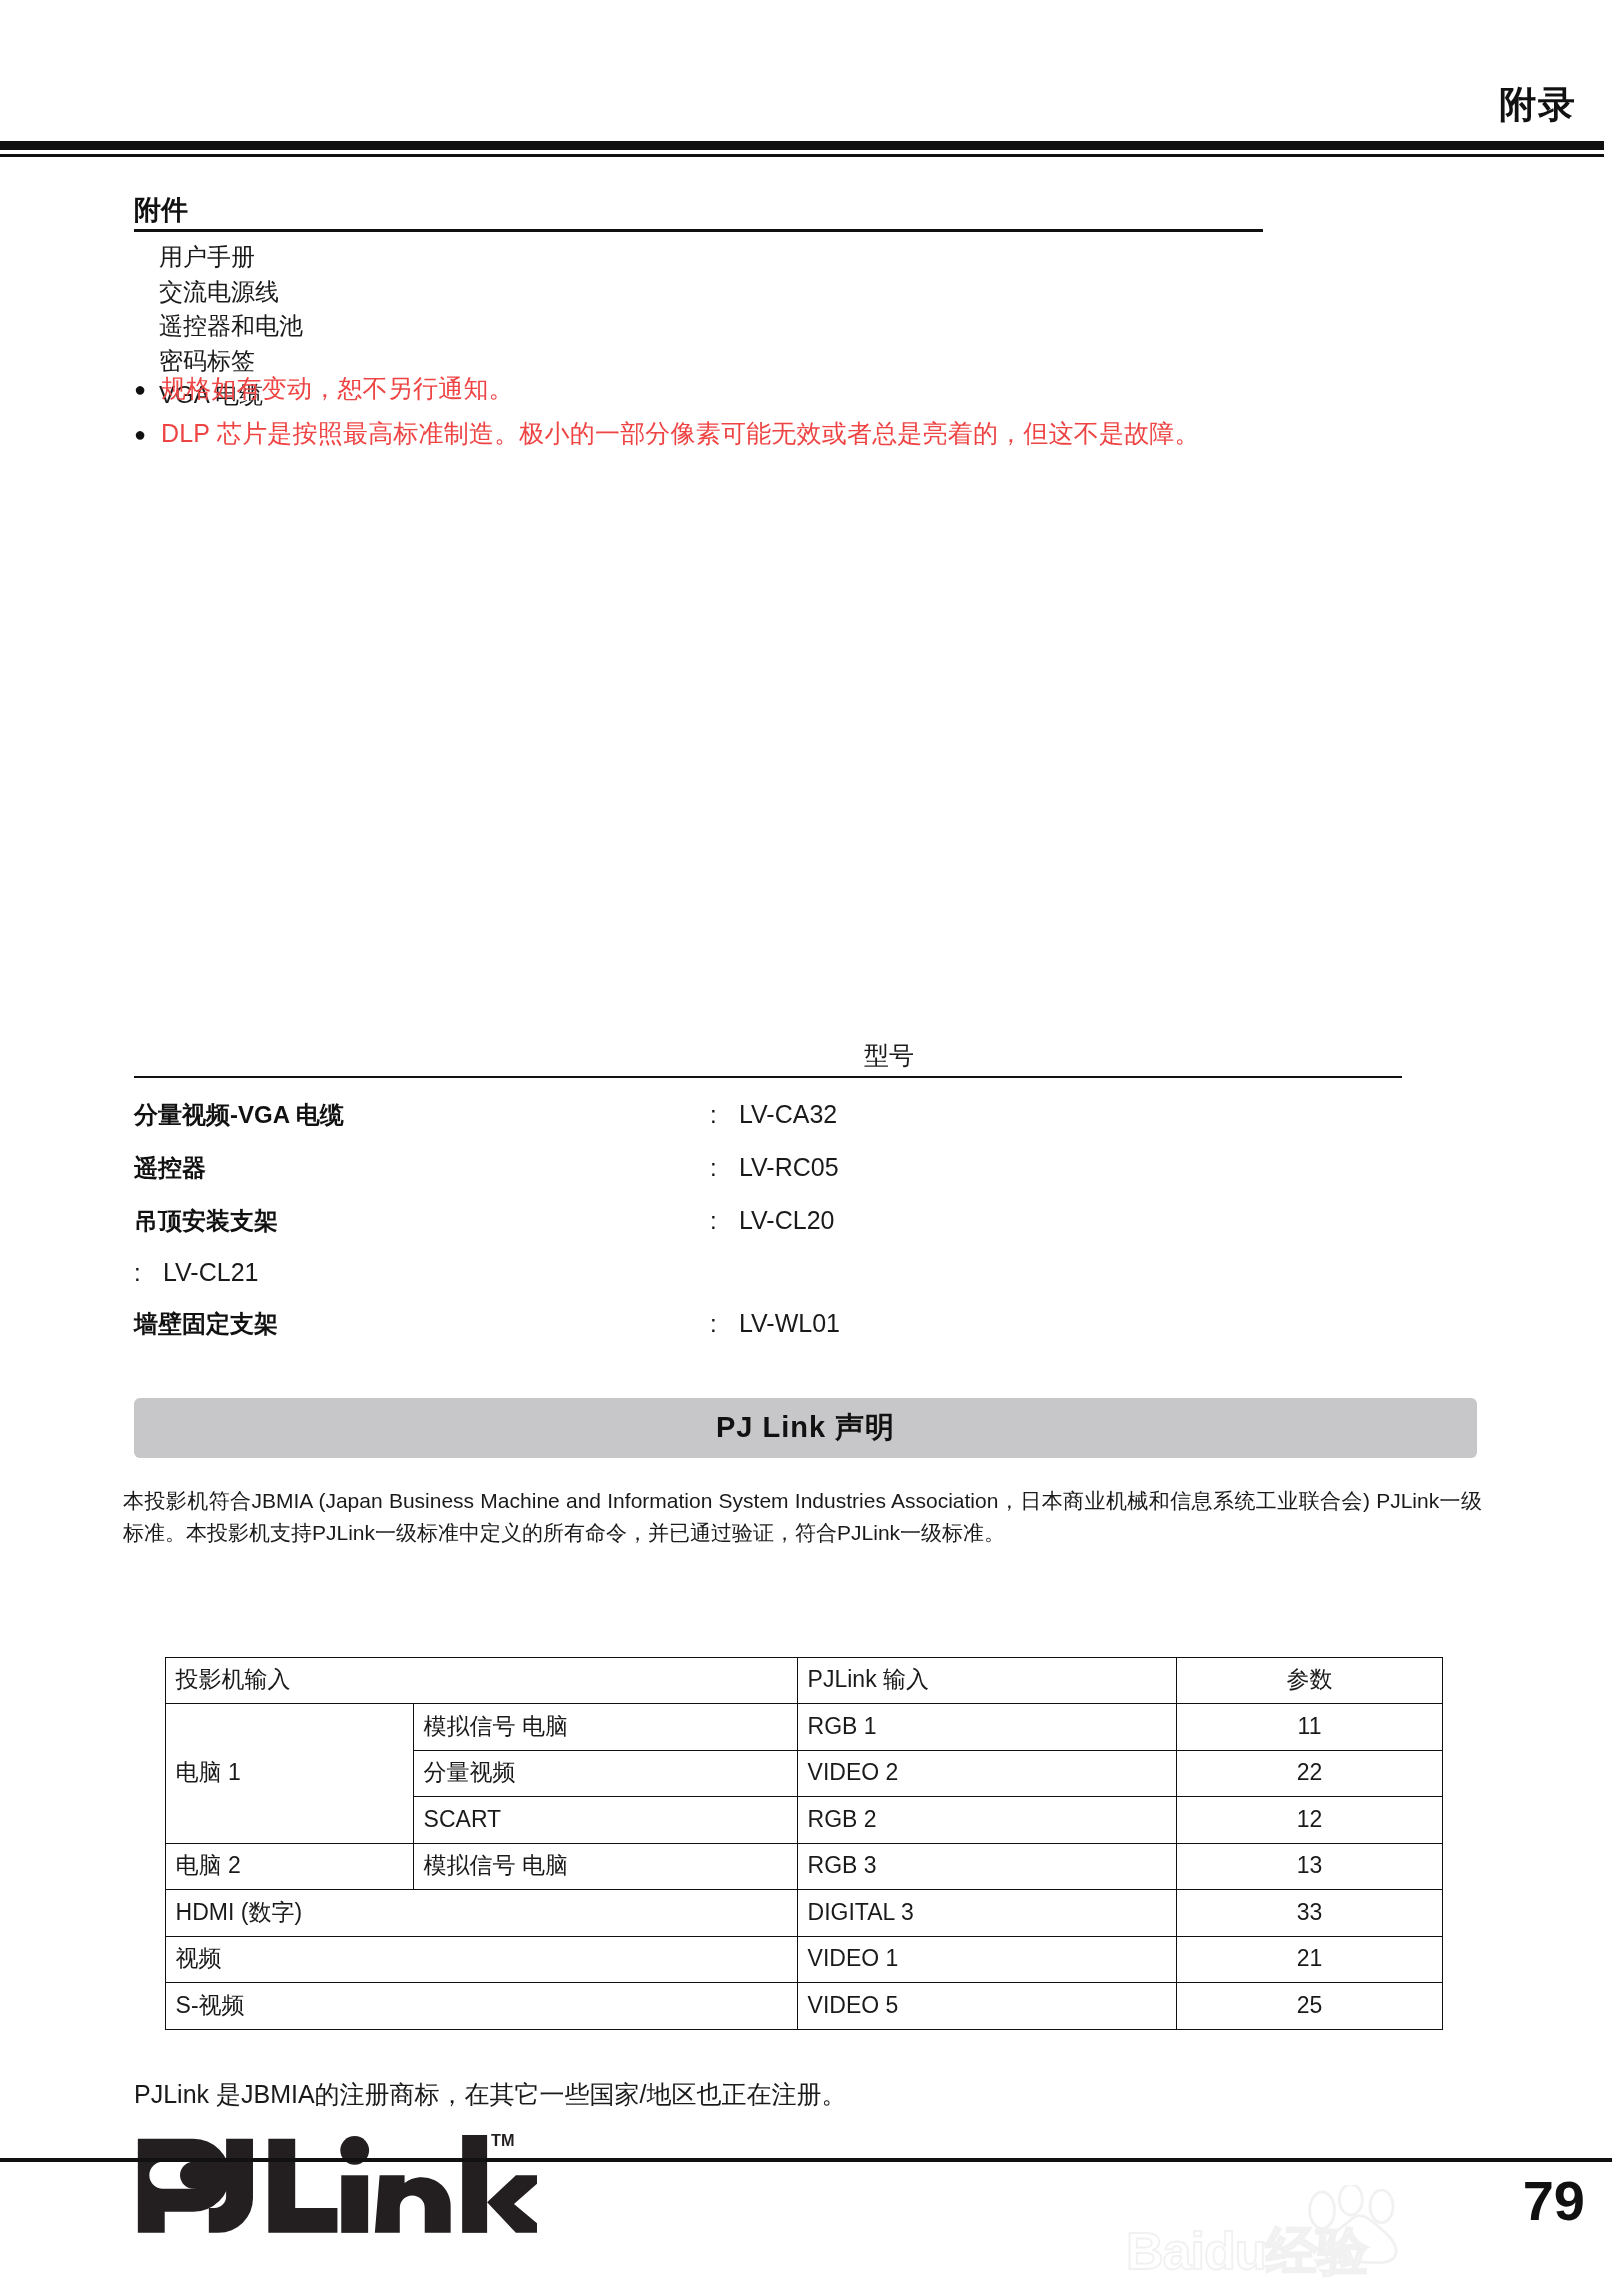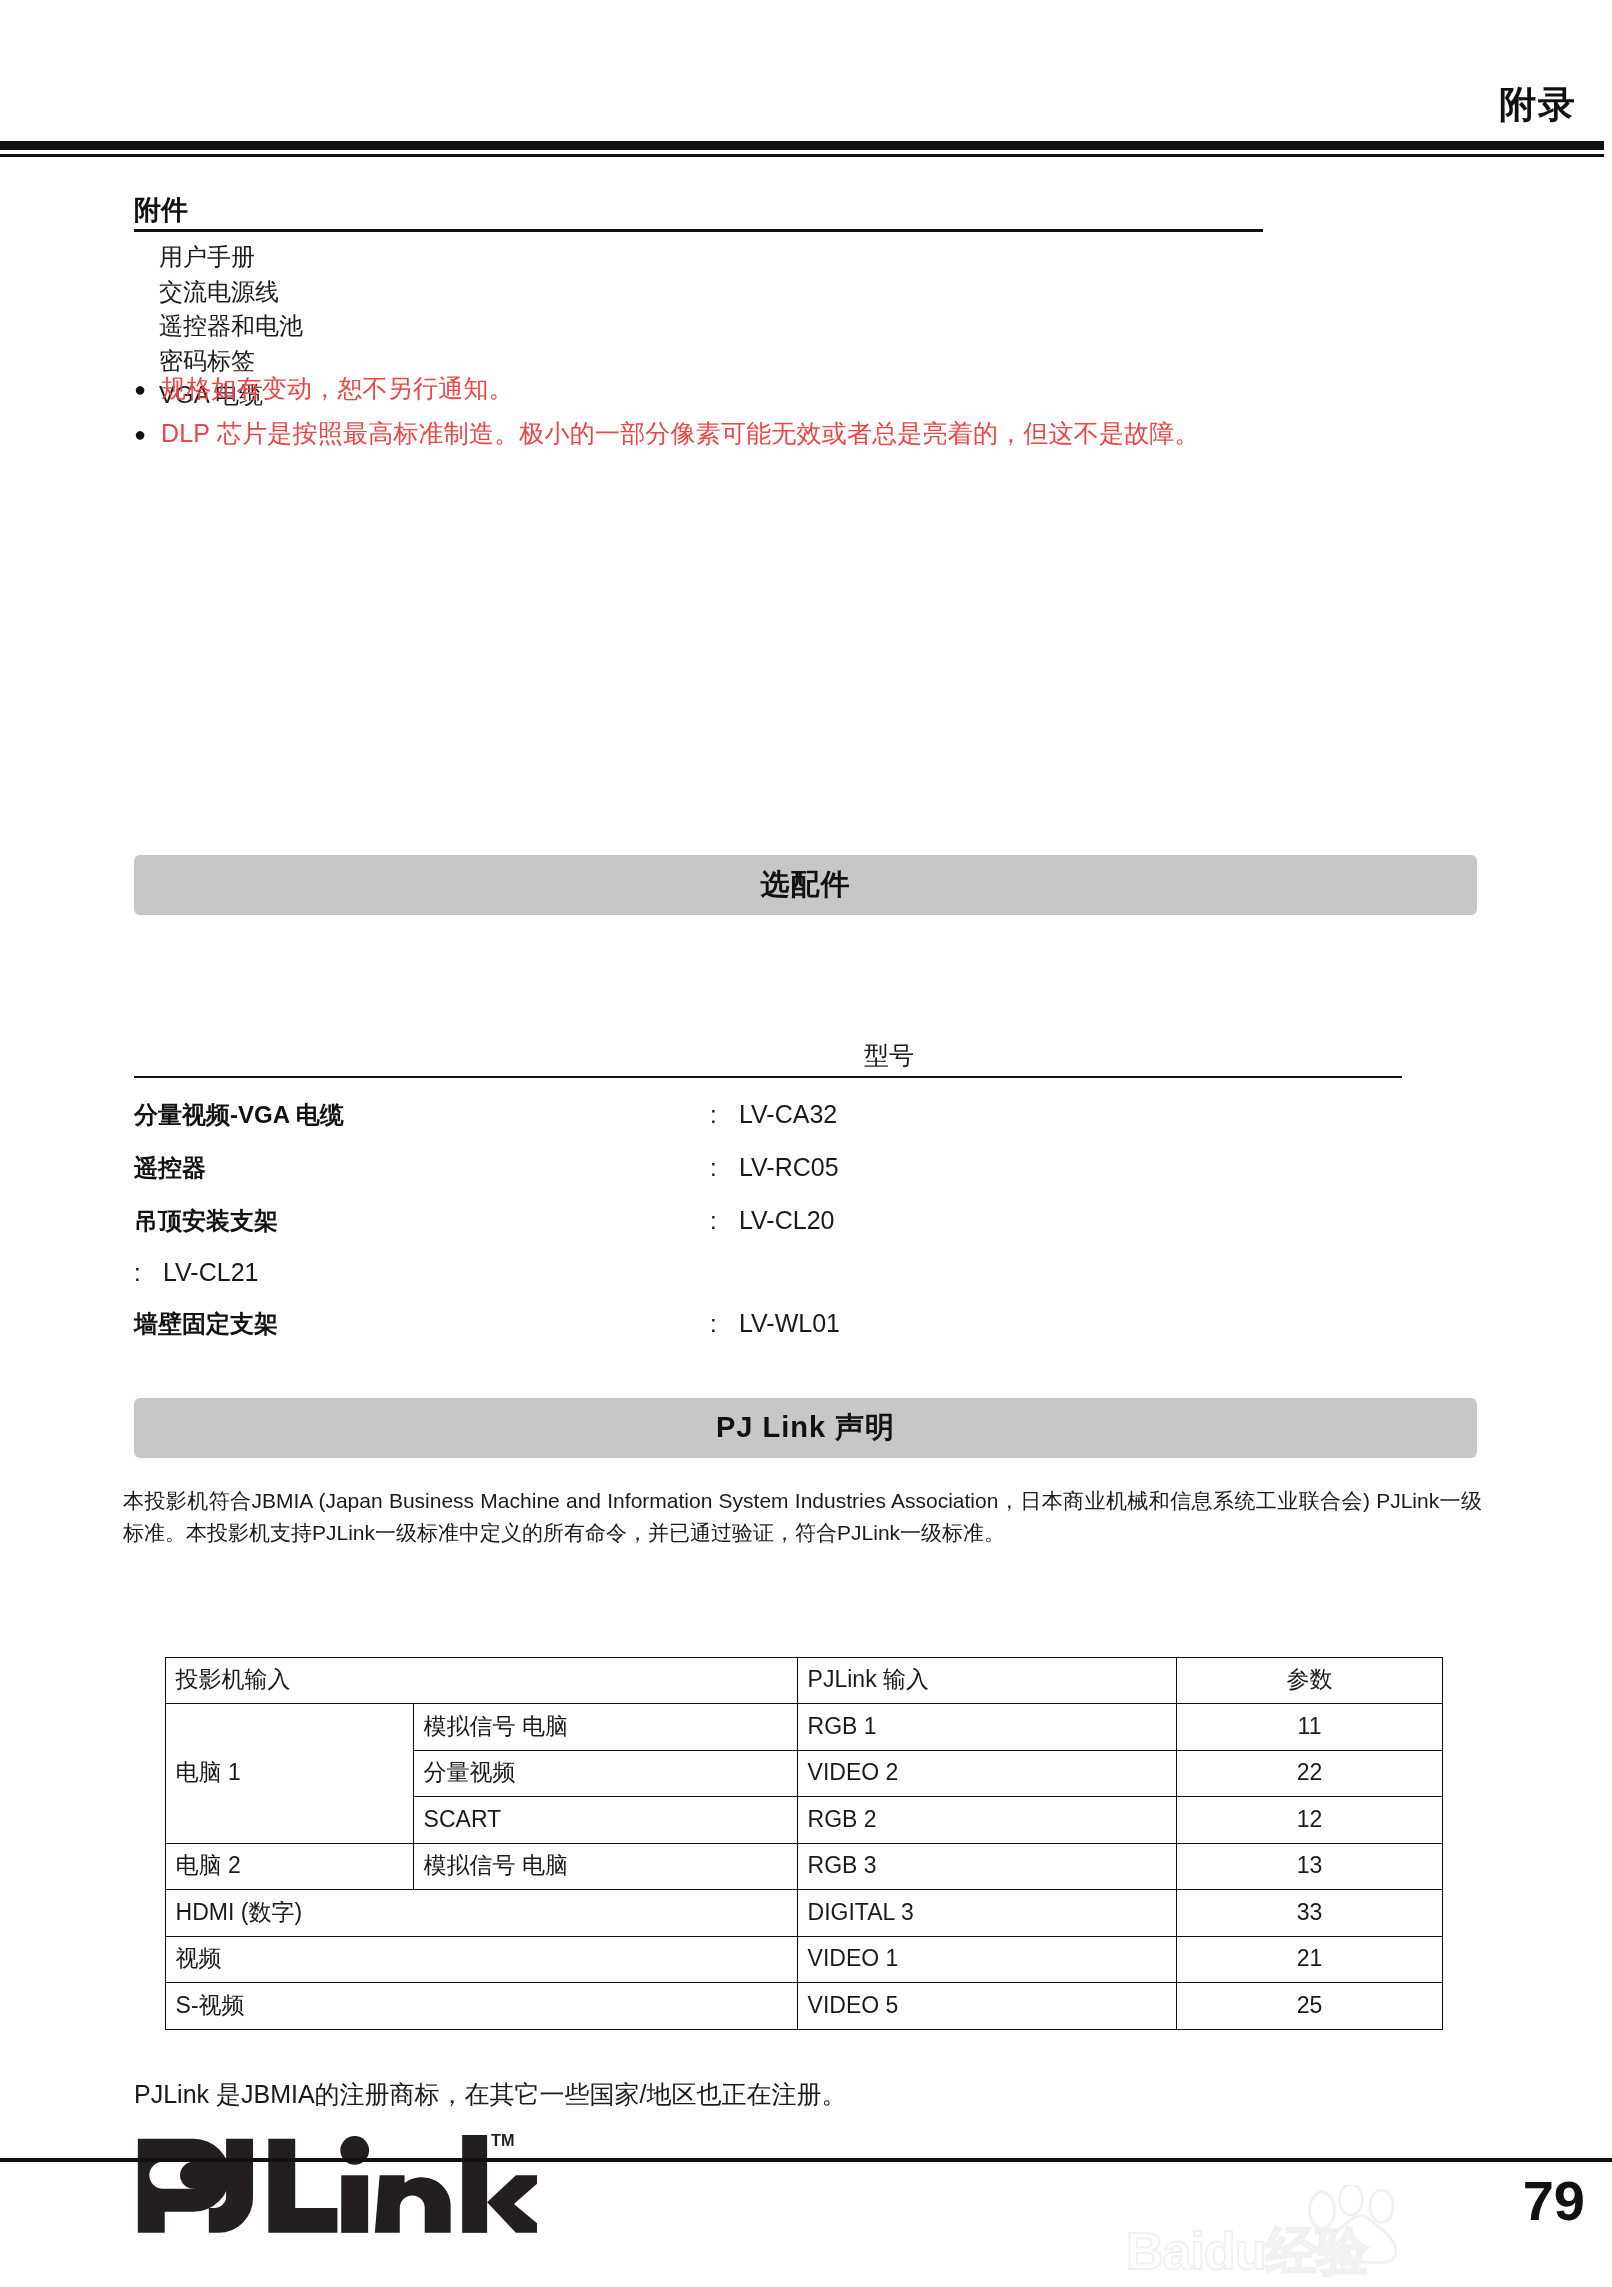--- a/index.html
+++ b/index.html
@@ -329,23 +329,20 @@
       <div class="note-row">
         <span class="note-bullet">●</span>
         <span class="note-text">规格如有变动，恕不另行通知。</span>
       </div>
       <div class="note-row">
         <span class="note-bullet">●</span>
         <span class="note-text">DLP 芯片是按照最高标准制造。极小的一部分像素可能无效或者总是亮着的，但这不是故障。</span>
       </div>
     </div>
 
-    <div class="band" id="band-optional">
-      <span class="band-label">选配件</span>
-    </div>
 
 
     <div class="optional-table">
       <div class="opt-head">
         <div class="opt-name"></div>
         <div class="opt-model-head">型号</div>
       </div>
       <div class="opt-rule"></div>
 
       <div class="opt-row">

